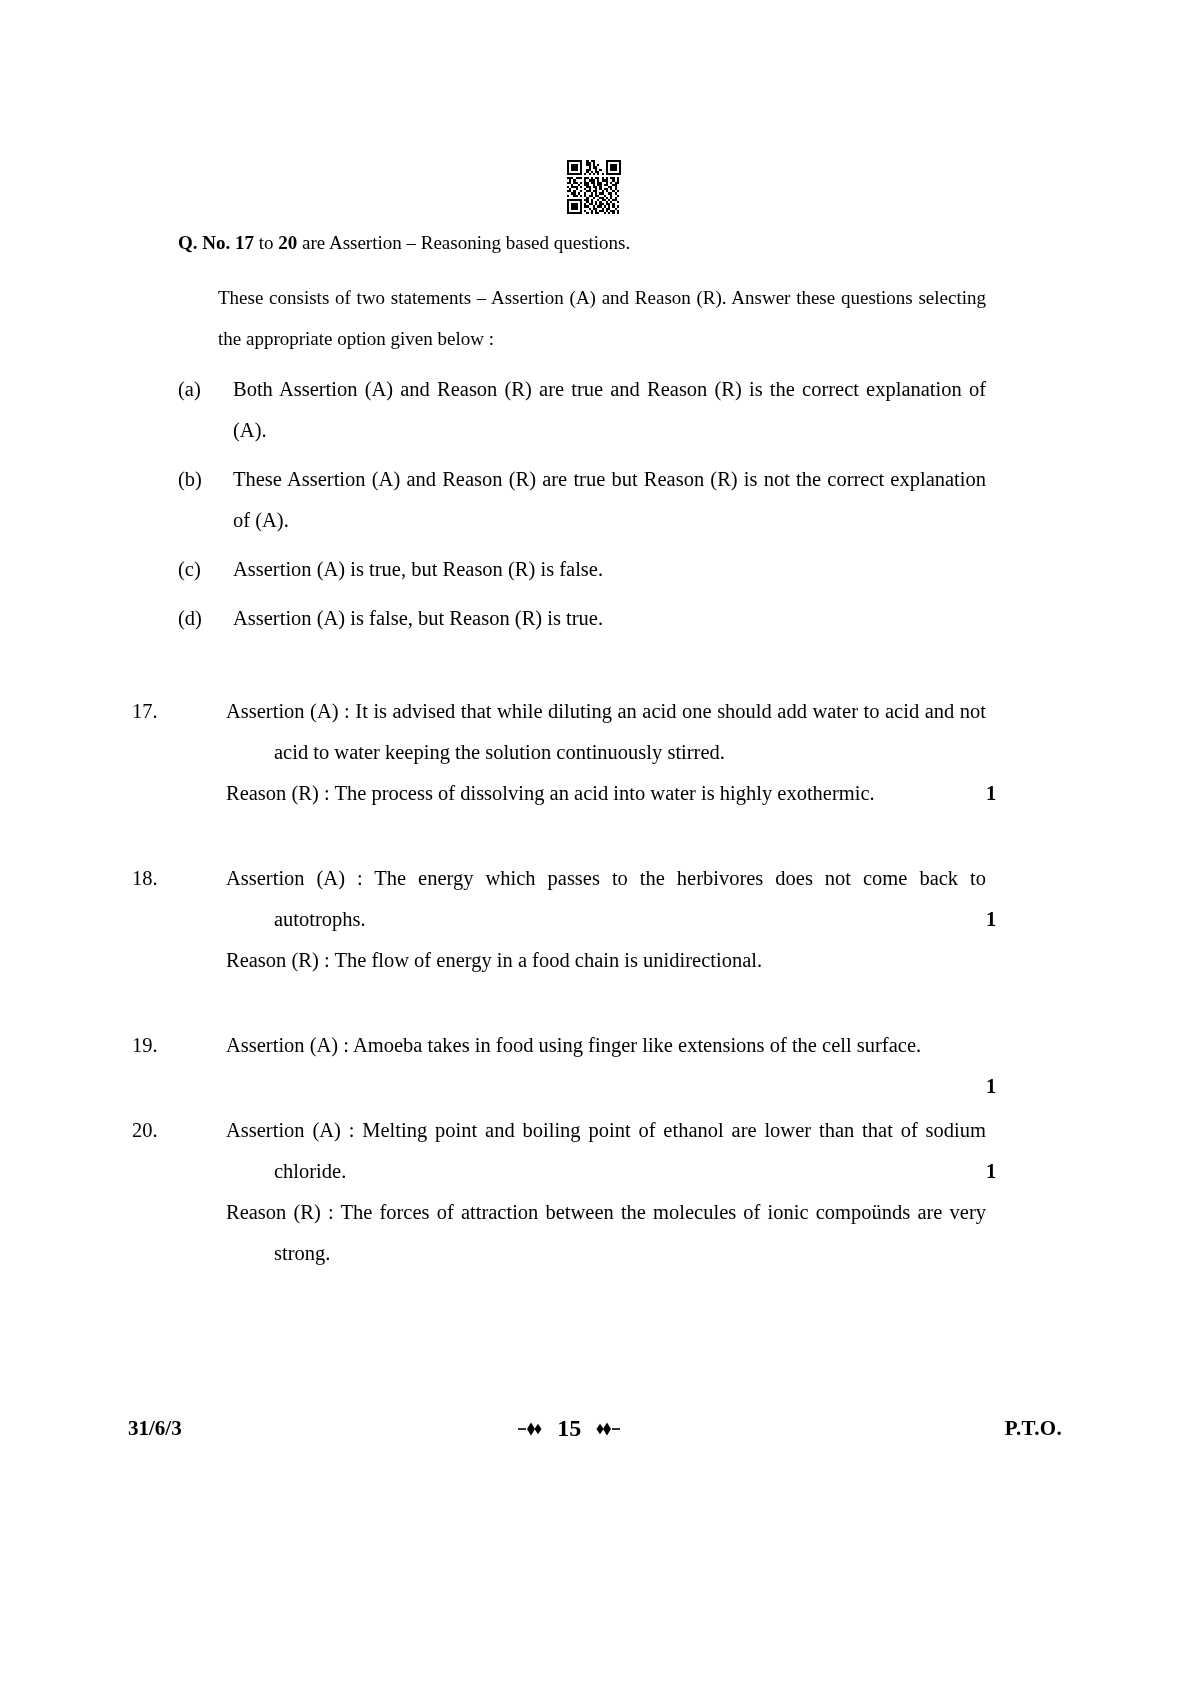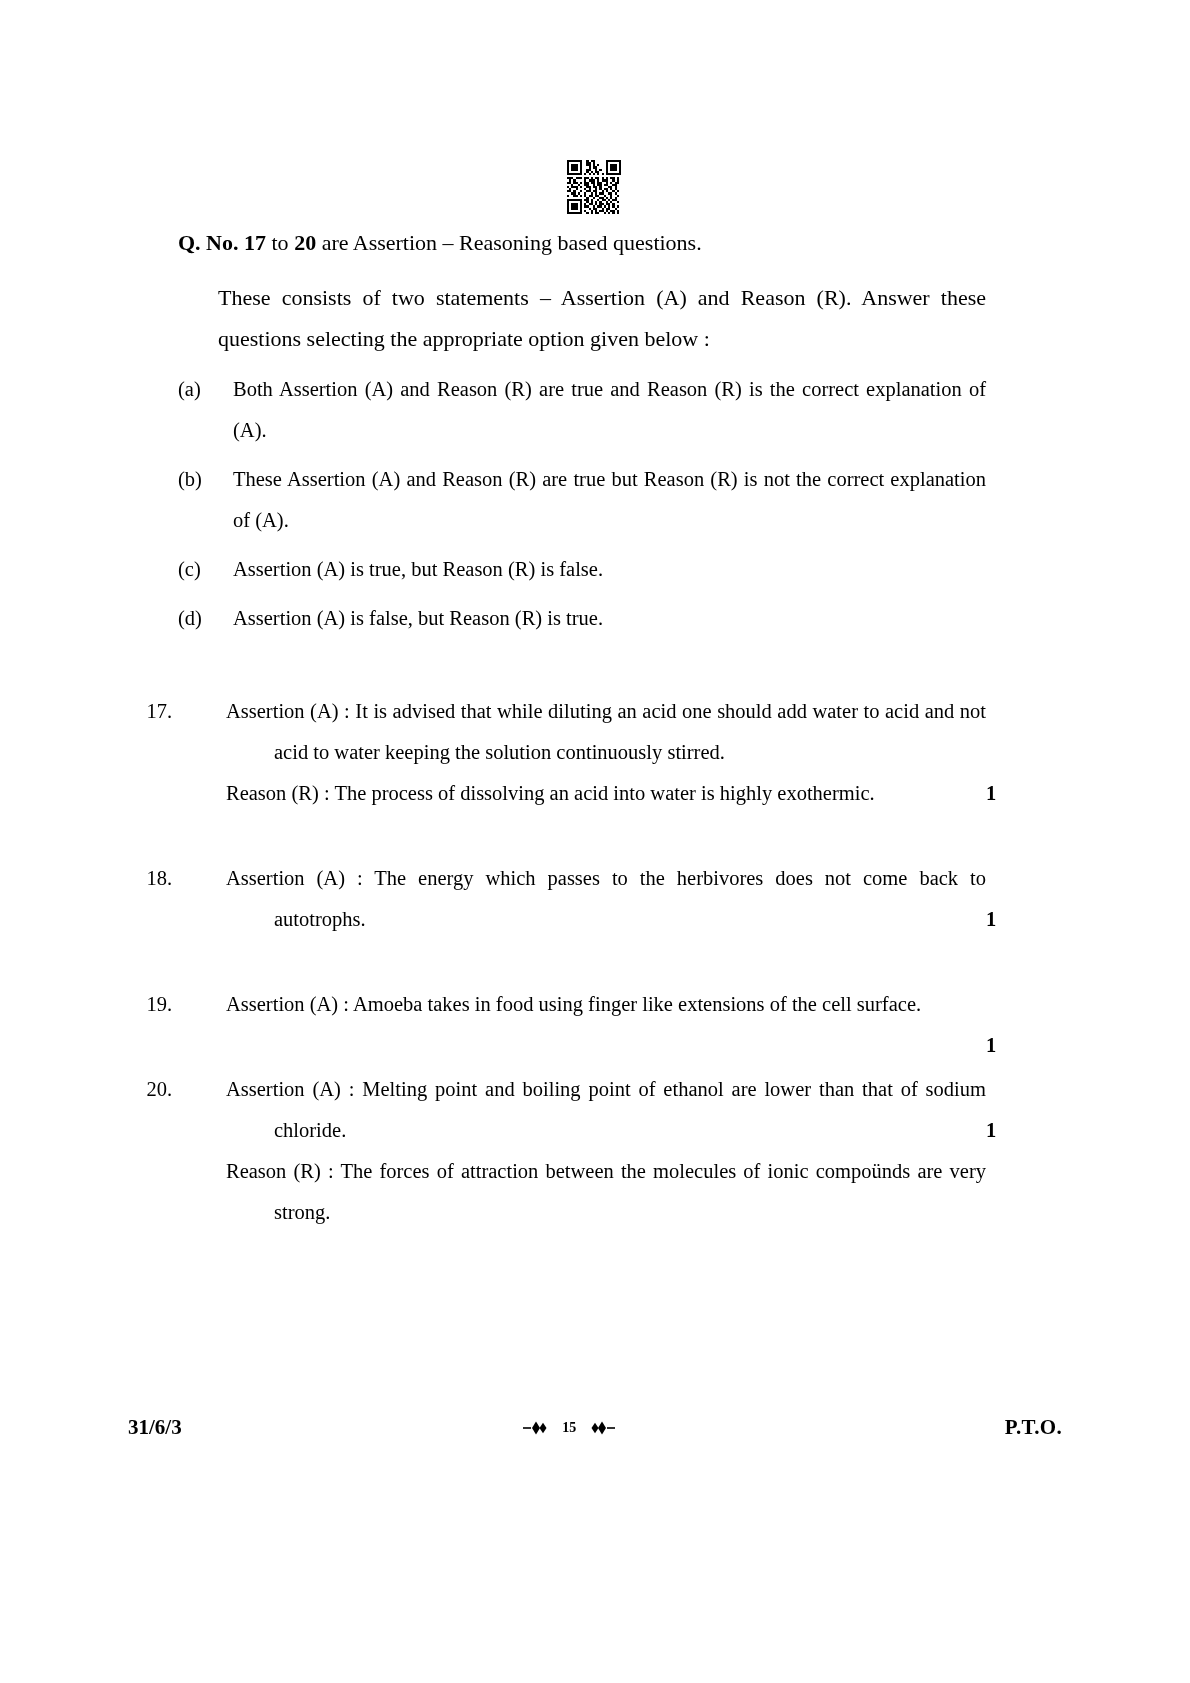--- a/index.html
+++ b/index.html
@@ -29,21 +29,21 @@
 
   
   .content {
     position: absolute;
     left: 178px;
     top: 222px;
     width: 808px;
   }
 
   .para {
-    font-size: 22px;
+    font-size: 19px;
     line-height: 41px;
     text-align: justify;
     margin: 0;
   }
   .para.first { margin-bottom: 14px; }
   .para.lead  { margin-bottom: 10px; margin-left: 40px; }
 
   b, .bold { font-weight: bold; }
 
   
@@ -70,21 +70,21 @@
   .qblock {
     position: relative;
     font-size: 20.5px;
     line-height: 41px;
   }
   .qnum {
     position: absolute;
     left: -46px;
     top: 0;
     width: 40px;
-    text-align: right;
+    text-align: left;
   }
   .stmt {
     position: relative;
     padding-left: 48px;
     text-align: justify;
     margin: 0;
   }
   .stmt .lbl {
     font-weight: normal;
   }
@@ -114,21 +114,21 @@
   }
   .footer-center {
     display: flex;
     align-items: center;
     gap: 11px;
     position: relative;
     left: -24px;
   }
   .orn { display: inline-block; }
   .orn svg { display: block; }
-  .page-no { font-weight: bold; font-size: 14px; }
+  .page-no { font-weight: bold; font-size: 24px; }
   .code { font-weight: bold; }
   .pto { font-weight: bold; letter-spacing: 0.3px; }
 </style>
 </head>
 <body>
 
 <div class="page">
 
   <div class="qr-wrap">
     <svg viewBox="0 0 25 25" shape-rendering="crispEdges" aria-hidden="true">
@@ -333,20 +333,21 @@
       <span class="qnum">17.</span>
       <p class="stmt hang"><span class="lbl">Assertion (A) :</span><span> It is advised that while diluting an acid one should add water to acid and not acid to water keeping the solution continuously stirred.</span><span class="mark" style="top:82px;">1</span></p>
       <p class="stmt hang"><span class="lbl">Reason (R) :</span><span> The process of dissolving an acid into water is highly exothermic.</span></p>
     </div>
 
     <div class="gap-q"></div>
 
     <div class="qblock">
       <span class="qnum">18.</span>
       <p class="stmt hang"><span class="lbl">Assertion (A) :</span><span> The energy which passes to the herbivores does not come back to autotrophs.</span><span class="mark" style="top:41px;">1</span></p>
+      <p class="stmt hang"><span class="lbl">Reason (R) :</span><span> The flow of energy in a food chain is unidirectional.</span></p>
     </div>
 
     <div class="gap-q"></div>
 
     <div class="qblock">
       <span class="qnum">19.</span>
       <p class="stmt hang"><span class="lbl">Assertion (A) :</span><span> Amoeba takes in food using finger like extensions of the cell surface.</span><span class="mark" style="top:41px;">1</span></p>
     </div>
 
     <div class="gap-q"></div>

